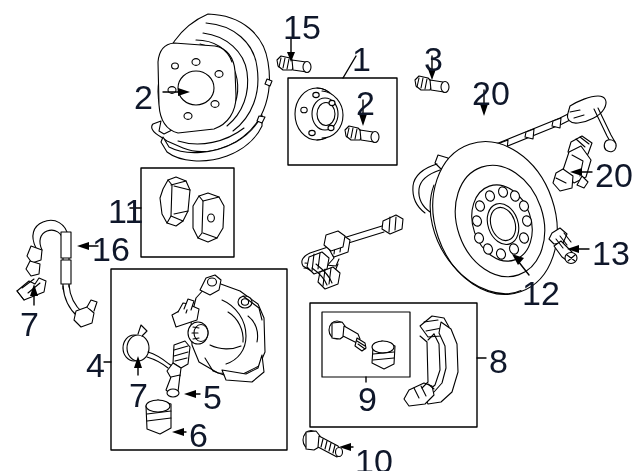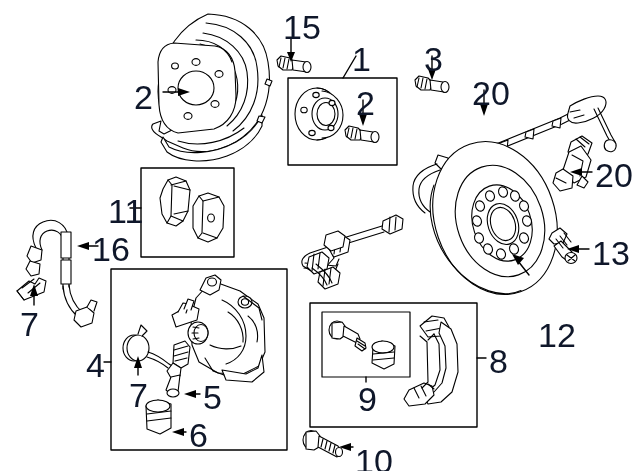--- a/index.html
+++ b/index.html
@@ -438,21 +438,21 @@
     <span class="callout" style="left:283px; top:10px;">15</span>
     <span class="callout" style="left:352px; top:42px;">1</span>
     <span class="callout" style="left:424px; top:42px;">3</span>
     <span class="callout" style="left:472px; top:76px;">20</span>
     <span class="callout" style="left:134px; top:80px;">2</span>
     <span class="callout" style="left:356px; top:86px;">2</span>
     <span class="callout" style="left:595px; top:158px;">20</span>
     <span class="callout" style="left:108px; top:194px;">11</span>
     <span class="callout" style="left:592px; top:236px;">13</span>
     <span class="callout" style="left:92px;  top:232px;">16</span>
-    <span class="callout" style="left:538px; top:276px;margin-top:42px;">12</span>
+    <span class="callout" style="left:522px; top:276px;">12</span>
     <span class="callout" style="left:20px;  top:307px;">7</span>
     <span class="callout" style="left:489px; top:344px;">8</span>
     <span class="callout" style="left:86px;  top:348px;">4</span>
     <span class="callout" style="left:129px; top:378px;">7</span>
     <span class="callout" style="left:203px; top:380px;">5</span>
     <span class="callout" style="left:358px; top:382px;">9</span>
     <span class="callout" style="left:189px; top:418px;">6</span>
     <span class="callout" style="left:355px; top:444px;">10</span>
   </div>
 

